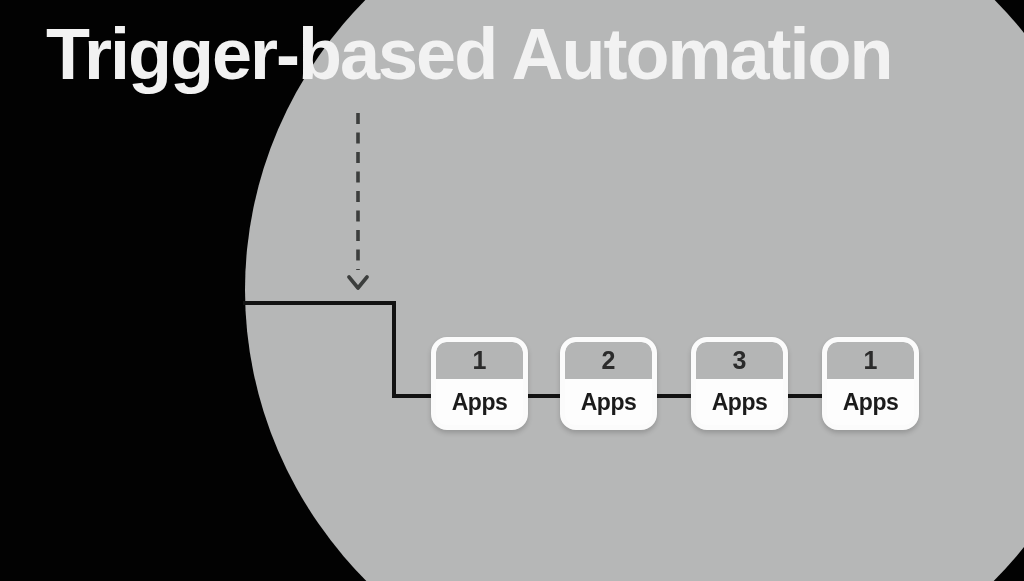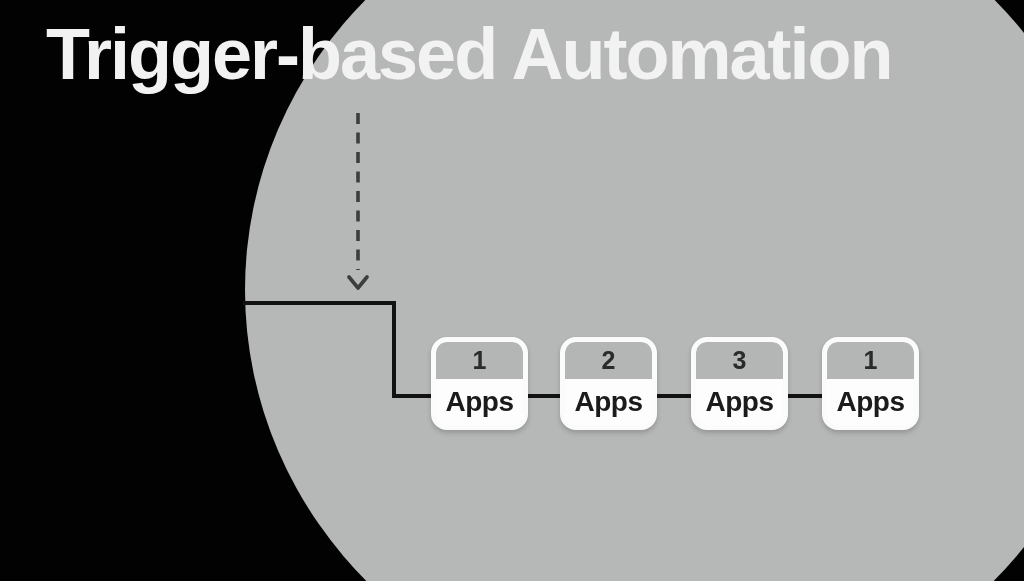--- a/index.html
+++ b/index.html
@@ -123,21 +123,21 @@
     font-size: 25px;
     font-weight: bold;
     color: #2b2b2b;
   }
   .app-bottom {
     flex: 1;
     background: #fdfdfd;
     display: flex;
     align-items: center;
     justify-content: center;
-    font-size: 28px;
+    font-size: 23px;
     font-weight: bold;
     letter-spacing: -0.5px;
     color: #1b1b1b;
   }
 </style>
 </head>
 <body>
 
 <div class="stage">
 

